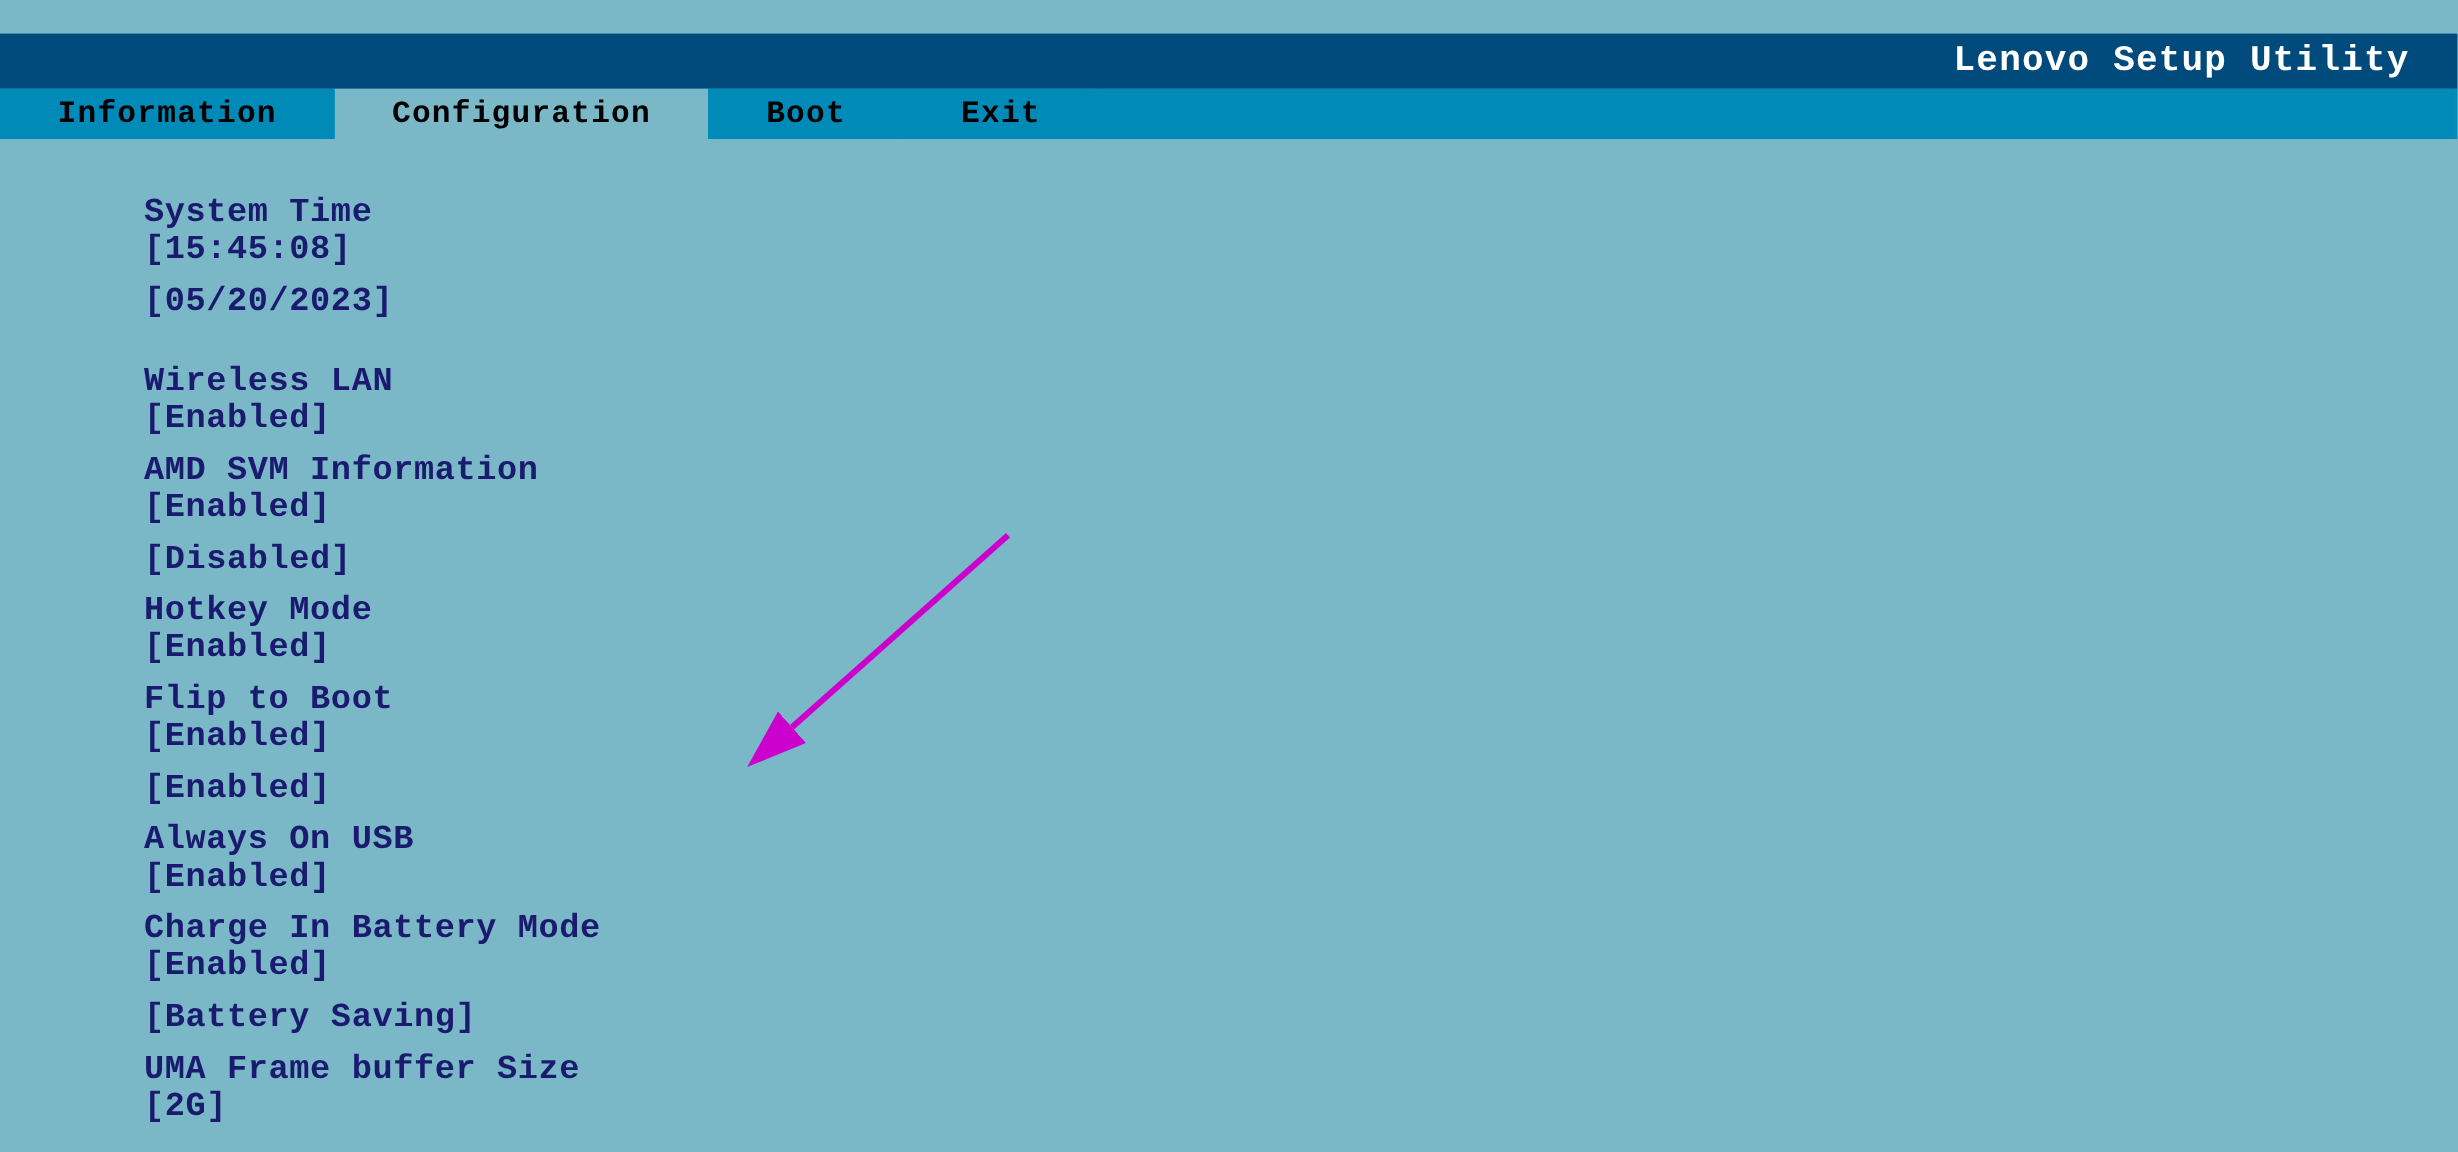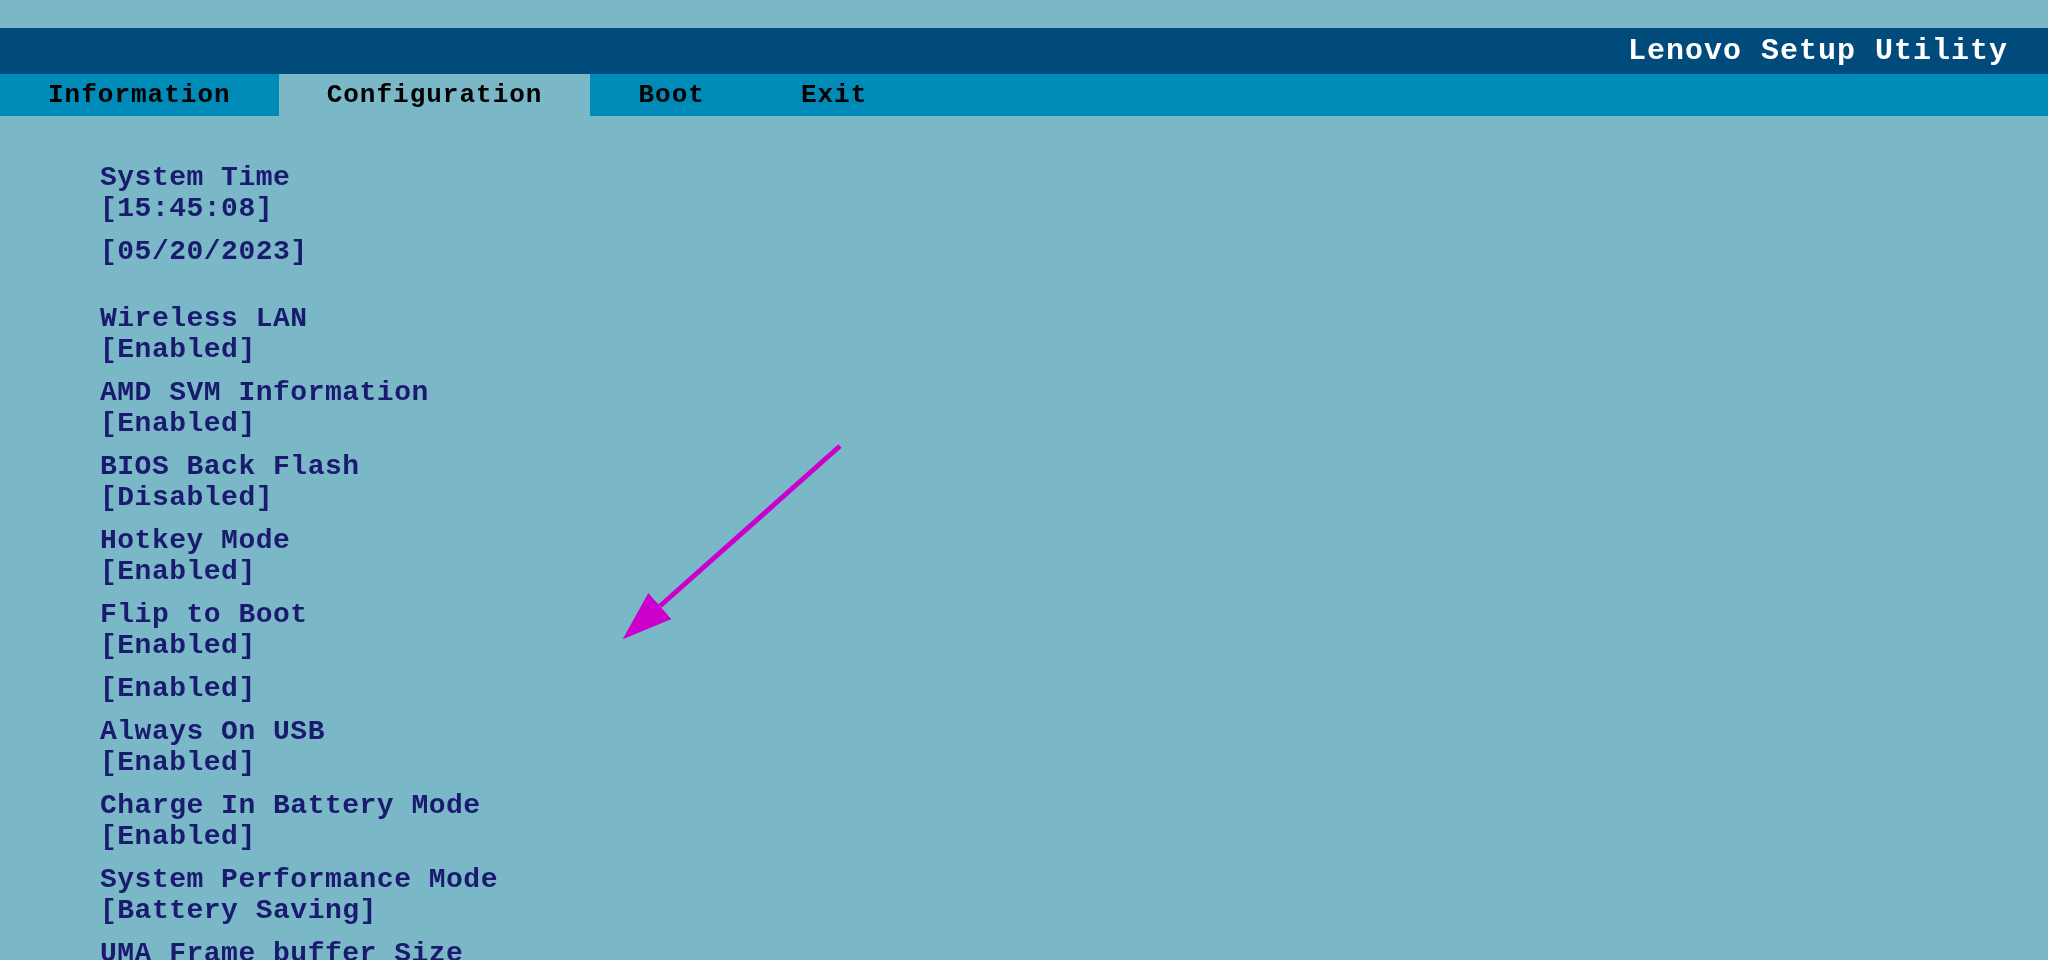--- a/index.html
+++ b/index.html
@@ -80,21 +80,21 @@
       color: #1a1a6e;
       width: 520px;
       min-width: 520px;
       letter-spacing: 0.5px;
     }
 
     .setting-value {
       font-size: 28px;
       font-weight: bold;
       color: #1a1a6e;
-      margin-left: 40px;
+      margin-left: 60px;
       letter-spacing: 0.5px;
     }
 
     
     .arrow-annotation {
       position: absolute;
       top: 310px;
       left: 580px;
       width: 280px;
       height: 220px;
@@ -137,21 +137,20 @@
     <span class="setting-label">Wireless LAN</span>
     <span class="setting-value">[Enabled]</span>
   </div>
 
   <div class="settings-row">
     <span class="setting-label">AMD SVM Information</span>
     <span class="setting-value">[Enabled]</span>
   </div>
 
   <div class="settings-row">
-    <span class="setting-label">BIOS Back Flash</span>
     <span class="setting-value">[Disabled]</span>
   </div>
 
   <div class="settings-row">
     <span class="setting-label">Hotkey Mode</span>
     <span class="setting-value">[Enabled]</span>
   </div>
 
   <div class="settings-row">
     <span class="setting-label">Flip to Boot</span>
@@ -166,21 +165,20 @@
     <span class="setting-label">Always On USB</span>
     <span class="setting-value">[Enabled]</span>
   </div>
 
   <div class="settings-row">
     <span class="setting-label">Charge In Battery Mode</span>
     <span class="setting-value">[Enabled]</span>
   </div>
 
   <div class="settings-row">
-    <span class="setting-label">System Performance Mode</span>
     <span class="setting-value">[Battery Saving]</span>
   </div>
 
   <div class="settings-row">
     <span class="setting-label">UMA Frame buffer Size</span>
     <span class="setting-value">[2G]</span>
   </div>
 
   <div class="arrow-annotation">
     <svg viewBox="0 0 280 220" xmlns="http://www.w3.org/2000/svg">

